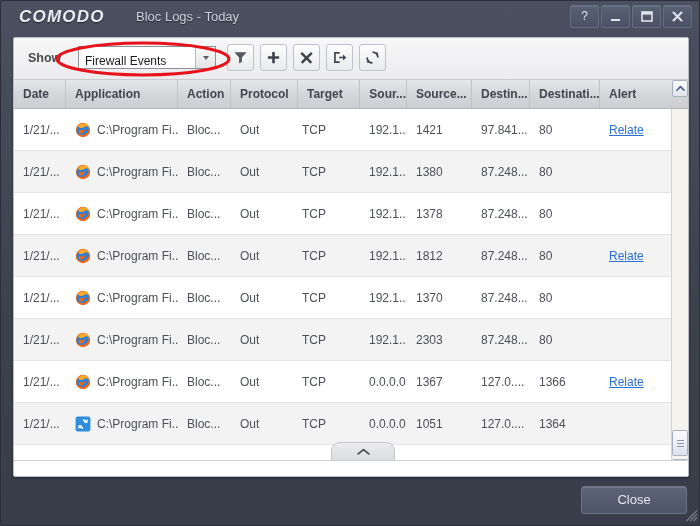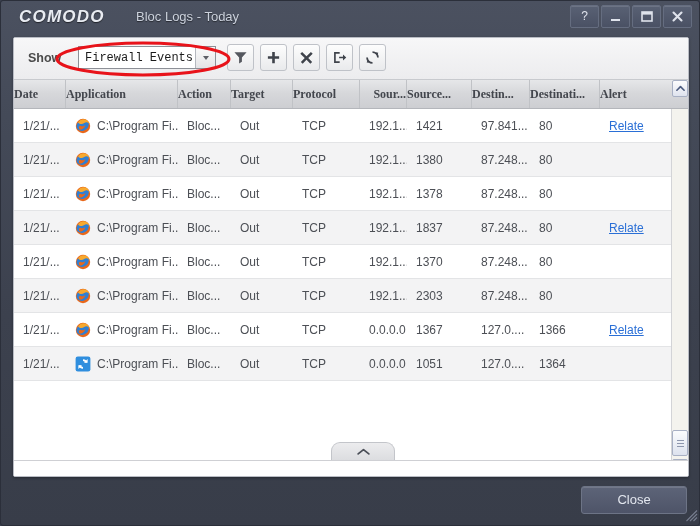--- a/index.html
+++ b/index.html
@@ -111,23 +111,22 @@
   .combo {
     position: absolute;
     left: 64px;
     top: 8px;
     width: 138px;
     height: 23px;
     box-sizing: border-box;
     background: #ffffff;
     border: 1px solid #8d9097;
     display: flex;
-    align-items: center;
-    cursor: pointer;
-    font-family: Liberation Mono, monospace;
+    align-items: flex-end;
+    cursor: pointer;
   }
   .combo-text {
     flex: 1;
     padding-left: 6px;
     font-size: 12px;
     color: #1b1b1b;
     white-space: nowrap;
     overflow: hidden;
   }
   .combo-arrow {
@@ -192,40 +191,40 @@
     background: linear-gradient(180deg, #e6e7e9 0%, #d6d7da 48%, #cdced2 100%);
     border-bottom: 1px solid #b4b6bb;
     display: flex;
     box-sizing: border-box;
   }
   #thead .th {
     font-size: 12px;
     font-weight: bold;
     color: #43464d;
     line-height: 28px;
+    padding-left: 9px;
     box-sizing: border-box;
     border-right: 1px solid #c0c2c6;
     white-space: nowrap;
     overflow: hidden;
     cursor: pointer;
-    font-family: Liberation Serif, serif;
   }
   #thead .th:last-child { border-right: none; }
 
   #tbody {
     position: absolute;
     left: 0;
     top: 29px;
     width: 657px;
     height: 338px;
     overflow: hidden;
   }
   .trow {
     display: flex;
-    height: 34px;
+    height: 42px;
     box-sizing: border-box;
     border-bottom: 1px solid #e3e4e6;
     align-items: center;
   }
   .trow.odd  { background: #ffffff; }
   .trow.even { background: #f3f3f4; }
   .td {
     font-size: 12px;
     color: #4c4f55;
     padding-left: 9px;
@@ -432,22 +431,22 @@
           </svg>
         </div>
       </div>
     </div>
 
     <div id="table-wrap">
       <div id="thead">
           <div class="th" style="width: 52px;">Date</div>
           <div class="th" style="width: 112px;">Application</div>
           <div class="th" style="width: 53px;">Action</div>
+          <div class="th" style="width: 67px;">Protocol</div>
           <div class="th" style="width: 62px;">Target</div>
-          <div class="th" style="width: 67px;">Protocol</div>
           <div class="th" style="width: 47px; text-align: right;">Sour...</div>
           <div class="th" style="width: 65px;">Source...</div>
           <div class="th" style="width: 58px;">Destin...</div>
           <div class="th" style="width: 70px;">Destinati...</div>
           <div class="th" style="width: 71px;">Alert</div>
         </div>
       <div id="tbody">
           <div class="trow odd">
             <div class="td" style="width: 52px;">1/21/...</div>
             <div class="td app" style="width: 112px;">
@@ -518,21 +517,21 @@
                 <path d="M8 1.2 a7 7 0 0 1 6.6 5.2 c-2.1 -1.6 -4.6 -1.1 -6.2 0.4 c-1.4 1.3 -3.3 1.4 -4.6 .2 c-.9 -.9 -1 -2.3 -.3 -3.3 A7 7 0 0 1 8 1.2 z" fill="#f7a92e"></path>
                 <path d="M3.1 4.4 c1.5 1.9 4.3 2 6.1 .6 c1.4 -1.1 3.4 -1 4.6 .3 a7 7 0 0 1 -11.3 6 c-1.5 -1.9 -1.3 -5 .6 -6.9 z" fill="#2f7fd4"></path>
                 <path d="M5.2 7.7 c1.7 1.1 3.9 .7 5.2 -.6 c-.4 2.2 -2 3.9 -4.1 4.3 c-1.6 .3 -2.6 -.8 -2.5 -2 c.1 -.9 .7 -1.5 1.4 -1.7 z" fill="#e8681b"></path>
               </svg>
               <span>C:\Program Fi...</span>
             </div>
             <div class="td" style="width: 53px;">Bloc...</div>
             <div class="td" style="width: 62px;">Out</div>
             <div class="td" style="width: 67px;">TCP</div>
             <div class="td" style="width: 47px;">192.1...</div>
-            <div class="td" style="width: 65px;">1837</div>
+            <div class="td" style="width: 65px;">1812</div>
             <div class="td" style="width: 58px;">87.248...</div>
             <div class="td" style="width: 70px;">80</div>
             <div class="td" style="width: 71px;">
               <span class="link">Relate</span>
             </div>
           </div>
           <div class="trow odd">
             <div class="td" style="width: 52px;">1/21/...</div>
             <div class="td app" style="width: 112px;">
               <svg class="appicon" viewBox="0 0 16 16">

